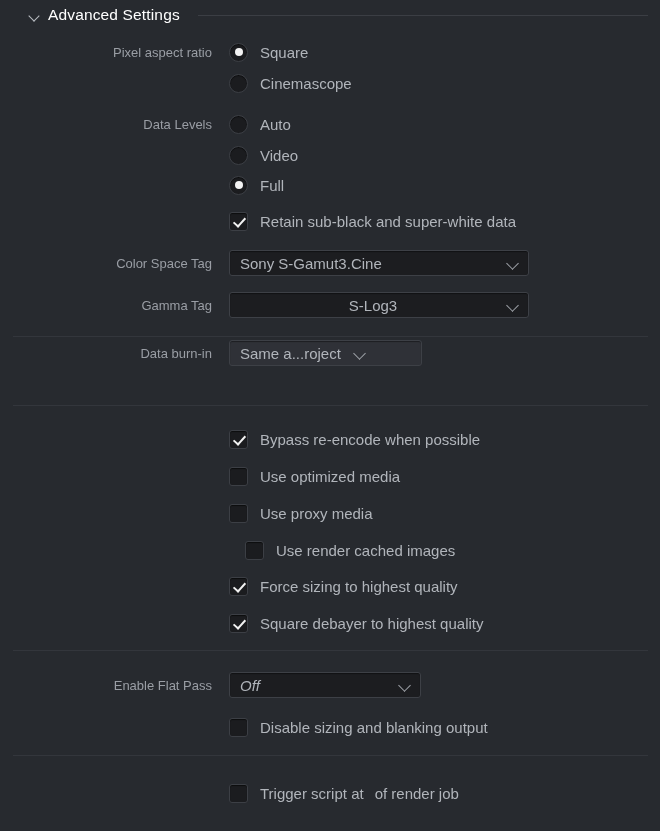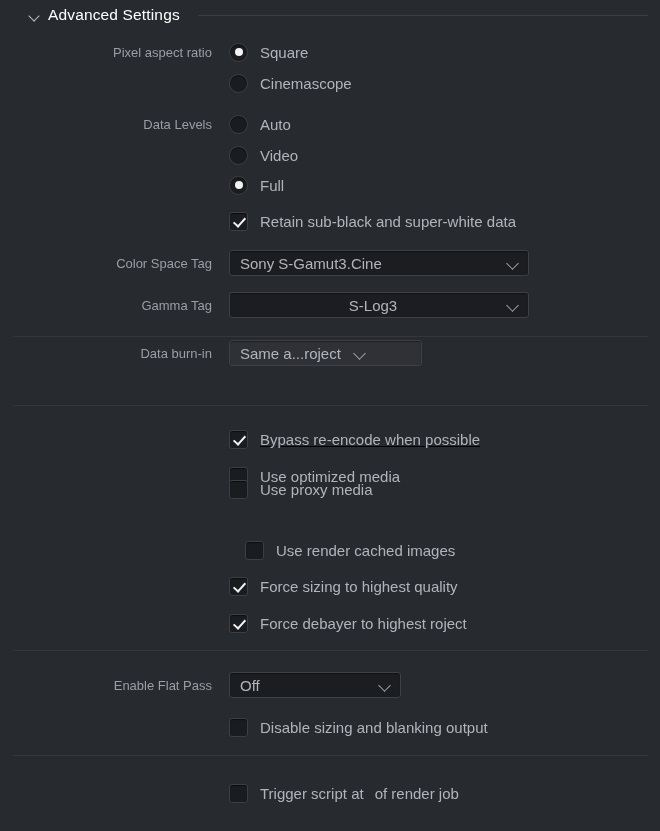--- a/index.html
+++ b/index.html
@@ -266,37 +266,37 @@
     <span class="ctl">
       <span class="dd raised" style="width:193px;">
         <span class="dd-val tight">Same a...roject</span>
         <span class="chev" style="margin-left:12px;"></span>
       </span>
     </span>
   </div>
 
   <div class="divider" style="top:405px;"></div>
 
-  <div class="row" style="top:424px;text-decoration:underline;">
+  <div class="row" style="top:424px;">
     <span class="lbl"></span>
     <span class="ctl">
       <span class="cbox on"></span>
       <span class="cbox-lbl">Bypass re-encode when possible</span>
     </span>
   </div>
 
   <div class="row" style="top:461px;">
     <span class="lbl"></span>
     <span class="ctl">
       <span class="cbox"></span>
       <span class="cbox-lbl">Use optimized media</span>
     </span>
   </div>
 
-  <div class="row" style="top:474px;justify-content:center;">
+  <div class="row" style="top:498px;justify-content:center;">
     <span class="lbl"></span>
     <span class="ctl">
       <span class="cbox"></span>
       <span class="cbox-lbl">Use proxy media</span>
     </span>
   </div>
 
   <div class="row" style="top:535px;padding-left:16px;">
     <span class="lbl"></span>
     <span class="ctl">
@@ -310,30 +310,30 @@
     <span class="ctl">
       <span class="cbox on"></span>
       <span class="cbox-lbl">Force sizing to highest quality</span>
     </span>
   </div>
 
   <div class="row" style="top:608px;">
     <span class="lbl"></span>
     <span class="ctl">
       <span class="cbox on"></span>
-      <span class="cbox-lbl">Force debayer to highest roject</span>
+      <span class="cbox-lbl">Square debayer to highest quality</span>
     </span>
   </div>
 
   <div class="divider" style="top:650px;"></div>
 
   <div class="row" style="top:670px;">
     <span class="lbl">Enable Flat Pass</span>
     <span class="ctl">
-      <span class="dd" style="width:172px;">
+      <span class="dd" style="width:192px;font-style:italic;">
         <span class="dd-val">Off</span>
         <span class="chev"></span>
       </span>
     </span>
   </div>
 
   <div class="row" style="top:712px;">
     <span class="lbl"></span>
     <span class="ctl">
       <span class="cbox"></span>

